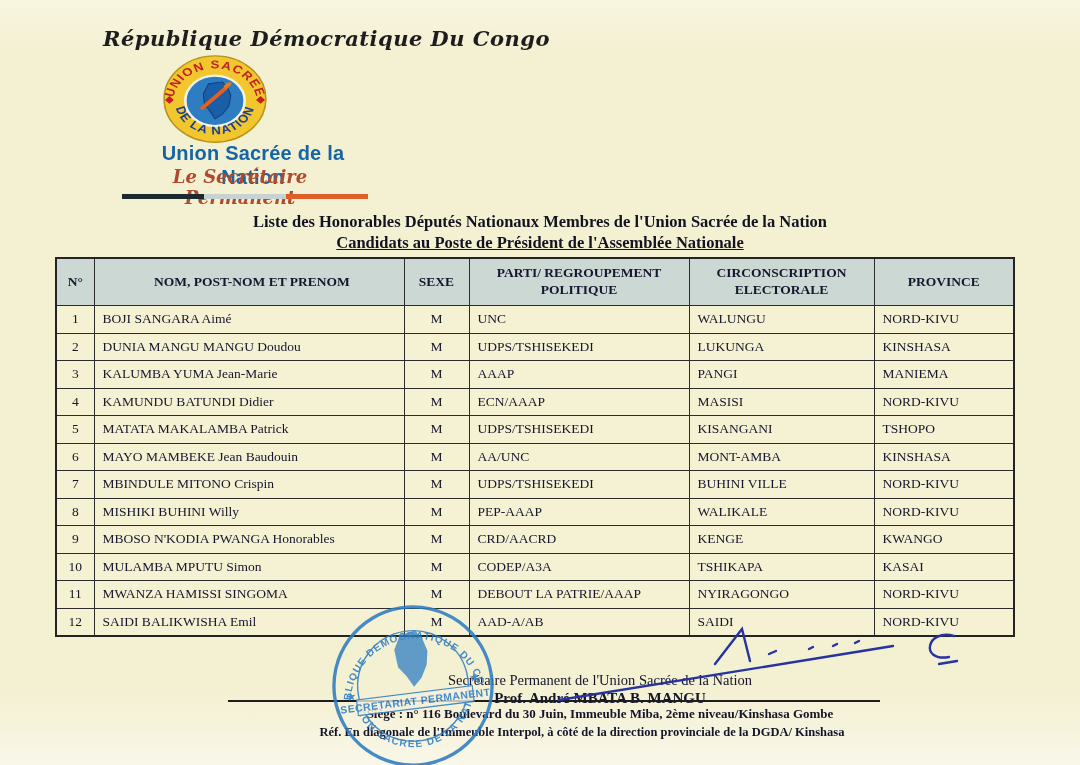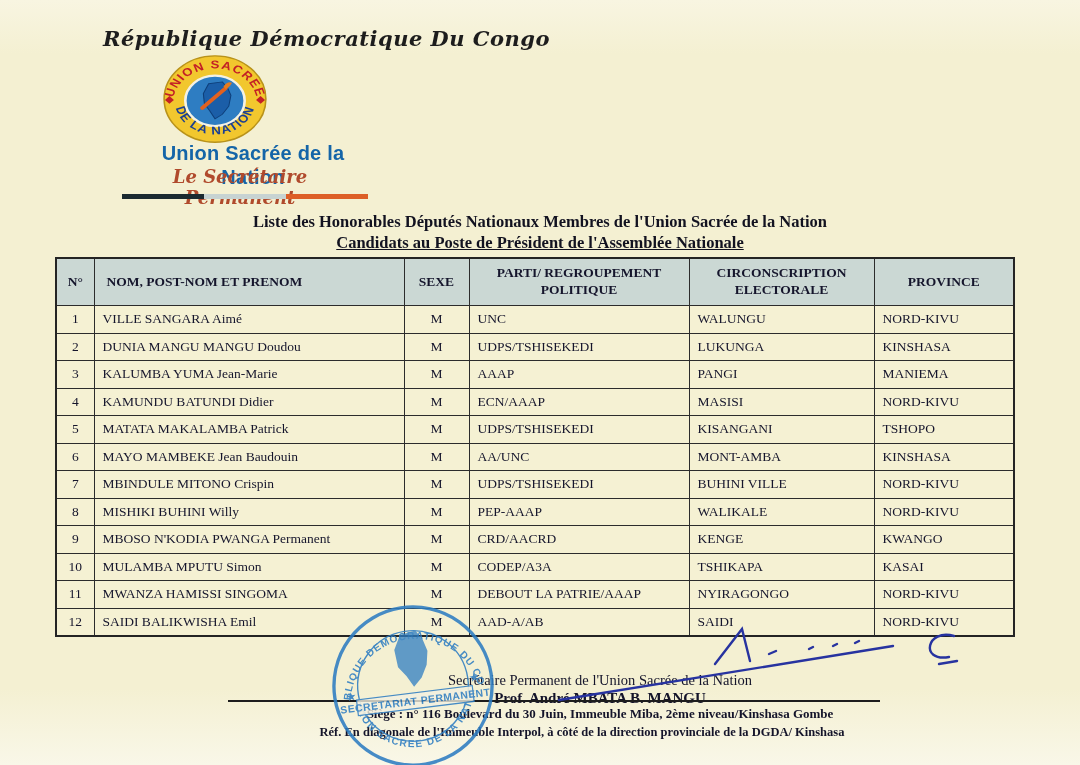--- a/index.html
+++ b/index.html
@@ -57,21 +57,21 @@
   table{border:2.5px solid #242424;}
   thead th{
     background:#cbd8d4;
     height:46px;
     font-weight:bold;
     text-align:center;
     white-space:normal;
     line-height:1.25;
     font-size:13.5px;
   }
-  thead th.left{text-align:left;padding-left:12px;}
+  thead th.left{text-align:center;padding-left:12px;}
   tbody td{height:26.5px;background:#f5f1d3;}
   tbody td.center{text-align:center;}
   tbody td.pad{padding-left:8px;}
   
   .fait{position:absolute;left:220px;top:626px;width:760px;text-align:center;font-size:14.5px;z-index:2;}
   .prof{position:absolute;left:220px;top:650px;width:760px;text-align:center;font-size:15px;font-weight:bold;z-index:2;margin-top:40px;}
   .secr{position:absolute;left:220px;top:672px;width:760px;text-align:center;font-size:14.5px;z-index:2;}
   .rule{position:absolute;left:228px;top:700px;width:652px;height:2px;background:#1d1d1d;z-index:2;}
   .addr1{position:absolute;left:160px;top:706px;width:880px;text-align:center;font-size:13px;font-weight:bold;z-index:2;}
   .addr2{position:absolute;left:142px;top:725px;width:880px;text-align:center;font-size:12.5px;font-weight:bold;z-index:2;}
@@ -132,21 +132,21 @@
             <th class="left">NOM, POST-NOM ET PRENOM</th>
             <th>SEXE</th>
             <th>PARTI/ REGROUPEMENT POLITIQUE</th>
             <th>CIRCONSCRIPTION ELECTORALE</th>
             <th>PROVINCE</th>
           </tr>
       </thead>
       <tbody>
           <tr>
             <td class="center">1</td>
-            <td class="pad">VILLE SANGARA Aimé</td>
+            <td class="pad">BOJI SANGARA Aimé</td>
             <td class="center">M</td>
             <td class="pad">UNC</td>
             <td class="pad">WALUNGU</td>
             <td class="pad">NORD-KIVU</td>
           </tr>
           <tr>
             <td class="center">2</td>
             <td class="pad">DUNIA MANGU MANGU Doudou</td>
             <td class="center">M</td>
             <td class="pad">UDPS/TSHISEKEDI</td>
@@ -196,21 +196,21 @@
           <tr>
             <td class="center">8</td>
             <td class="pad">MISHIKI BUHINI Willy</td>
             <td class="center">M</td>
             <td class="pad">PEP-AAAP</td>
             <td class="pad">WALIKALE</td>
             <td class="pad">NORD-KIVU</td>
           </tr>
           <tr>
             <td class="center">9</td>
-            <td class="pad">MBOSO N'KODIA PWANGA Permanent</td>
+            <td class="pad">MBOSO N'KODIA PWANGA Honorables</td>
             <td class="center">M</td>
             <td class="pad">CRD/AACRD</td>
             <td class="pad">KENGE</td>
             <td class="pad">KWANGO</td>
           </tr>
           <tr>
             <td class="center">10</td>
             <td class="pad">MULAMBA MPUTU Simon</td>
             <td class="center">M</td>
             <td class="pad">CODEP/A3A</td>

